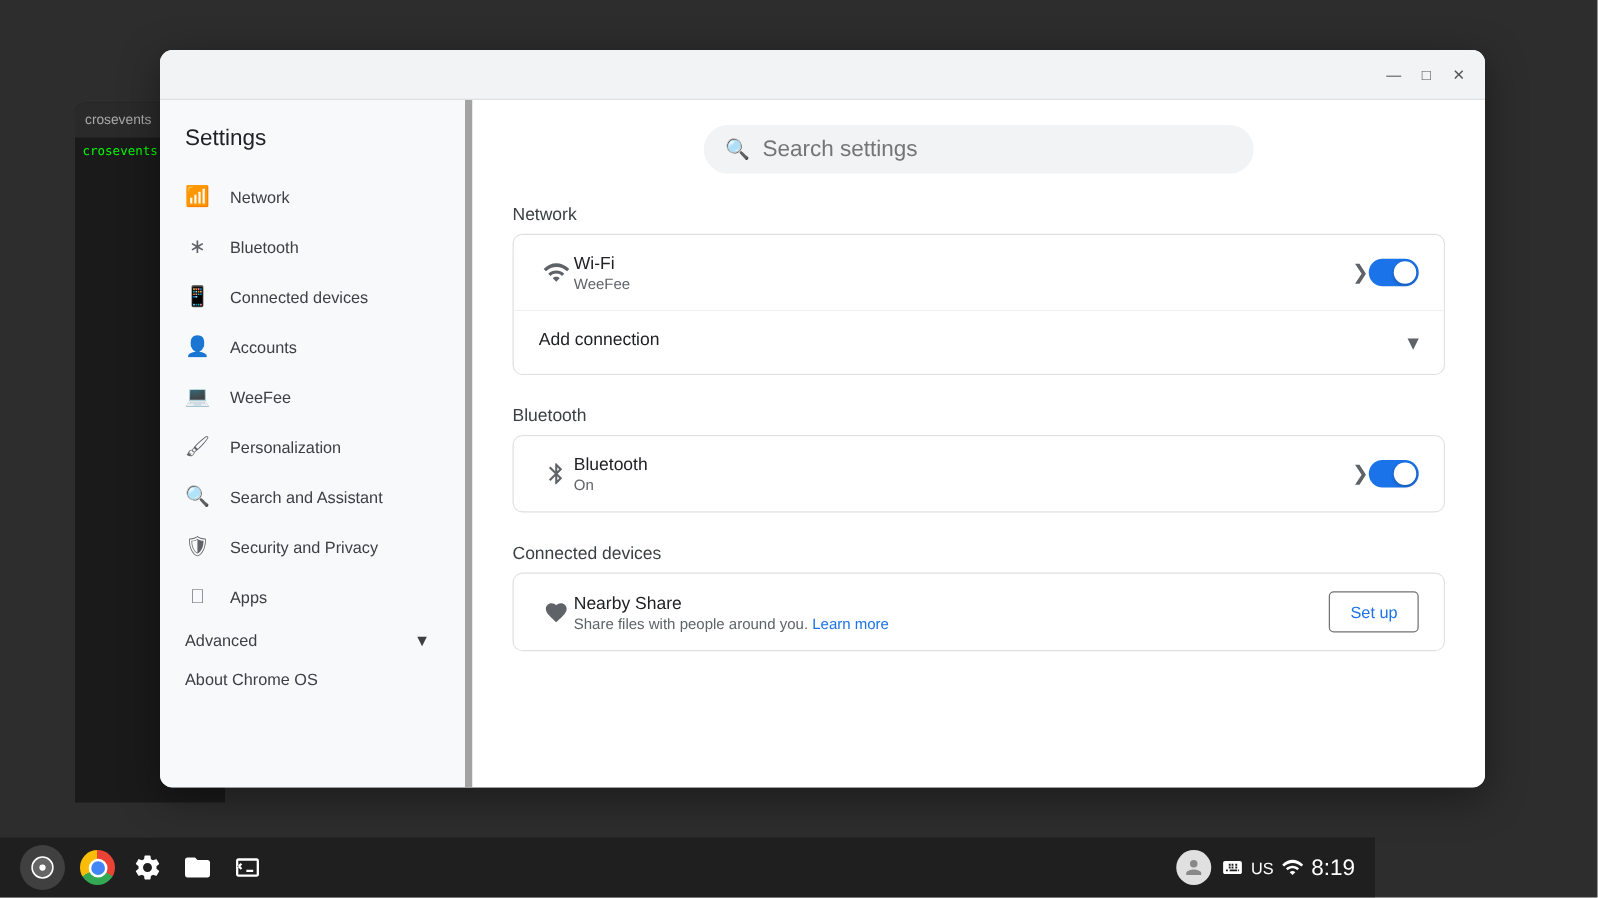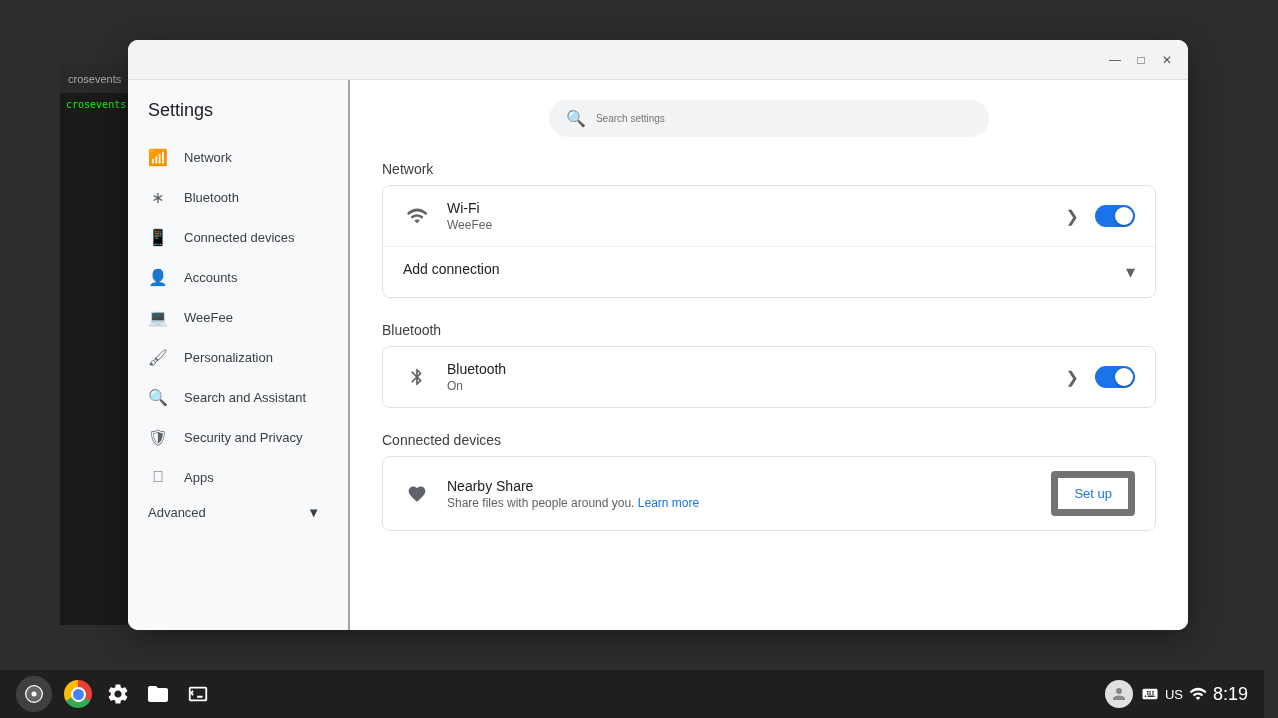--- a/index.html
+++ b/index.html
@@ -8,21 +8,21 @@
       background: #2d2d2d;
       width: 1278px;
       height: 718px;
       overflow: hidden;
       position: relative;
     }
 
     
     .terminal-window {
       position: absolute;
-      top: 65px;
+      top: 82px;
       left: 60px;
       width: 120px;
       height: 560px;
       background: #1a1a1a;
       border-radius: 8px 8px 0 0;
       z-index: 1;
     }
     .terminal-titlebar {
       background: #2a2a2a;
       height: 28px;
@@ -86,23 +86,23 @@
 
     
     .content-area {
       display: flex;
       flex: 1;
       overflow: hidden;
     }
 
     
     .sidebar {
-      width: 222px;
+      width: 250px;
       background: #f8f9fa;
-      border-right: 2px solid #a3a3a3;
+      border-right: 6px solid #a3a3a3;
       overflow-y: auto;
       flex-shrink: 0;
       padding: 12px 0;
     }
     .settings-title {
       font-size: 18px;
       font-weight: 500;
       color: #202124;
       padding: 8px 20px 16px;
     }
@@ -169,21 +169,21 @@
       padding: 8px 16px;
       width: 440px;
       gap: 10px;
       border: 1px solid transparent;
     }
     .search-icon { color: #5f6368; font-size: 16px; }
     .search-input {
       border: none;
       background: transparent;
       outline: none;
-      font-size: 10px;
+      font-size: 18px;
       color: #202124;
       flex: 1;
     }
 
     
     .section-header {
       font-size: 14px;
       font-weight: 500;
       color: #3c4043;
       margin-bottom: 8px;
@@ -196,21 +196,20 @@
       margin-bottom: 24px;
       overflow: hidden;
     }
     .card-row {
       display: flex;
       align-items: center;
       padding: 14px 20px;
       border-bottom: 1px solid #f0f0f0;
       cursor: pointer;
       background: #fff;
-      gap: 16px;
     }
     .card-row:last-child { border-bottom: none; }
 
     .card-icon {
       width: 28px;
       height: 28px;
       display: flex;
       align-items: center;
       justify-content: center;
       font-size: 18px;
@@ -252,35 +251,35 @@
       padding: 14px 20px;
       cursor: pointer;
       background: #fff;
     }
     .add-connection-label { font-size: 14px; color: #202124; }
     .chevron-down { color: #5f6368; font-size: 18px; }
 
     
     .setup-btn {
       background: #fff;
-      border: 7px solid #737373;
+      border: 1px solid #737373;
       border-radius: 4px;
       padding: 8px 16px;
       font-size: 13px;
       color: #1a73e8;
       cursor: pointer;
       font-weight: 500;
     }
 
     
     .taskbar {
       position: absolute;
       bottom: 0;
       left: 0;
-      width: 1264px;
+      width: 1100px;
       height: 48px;
       background: rgba(30,30,30,0.92);
       display: flex;
       align-items: center;
       justify-content: space-between;
       padding: 0 16px;
       z-index: 10;
     }
     .taskbar-left { display: flex; align-items: center; gap: 4px; }
     .taskbar-right { display: flex; align-items: center; gap: 8px; color: #fff; font-size: 13px; }
@@ -396,20 +395,23 @@
       <div class="sidebar-item">
         <span class="sidebar-icon">⎕</span>
         <span class="sidebar-label">Apps</span>
       </div>
 
       <div class="advanced-section">
         <span>Advanced</span>
         <span>▼</span>
       </div>
 
+      <div class="about-item">
+        <span>About Chrome OS</span>
+      </div>
     </div>
 
     <div class="main-content">
 
       <div class="search-bar-container">
         <div class="search-bar">
           <span class="search-icon">🔍</span>
           <input class="search-input" type="text" placeholder="Search settings" style="">
         </div>
       </div>

